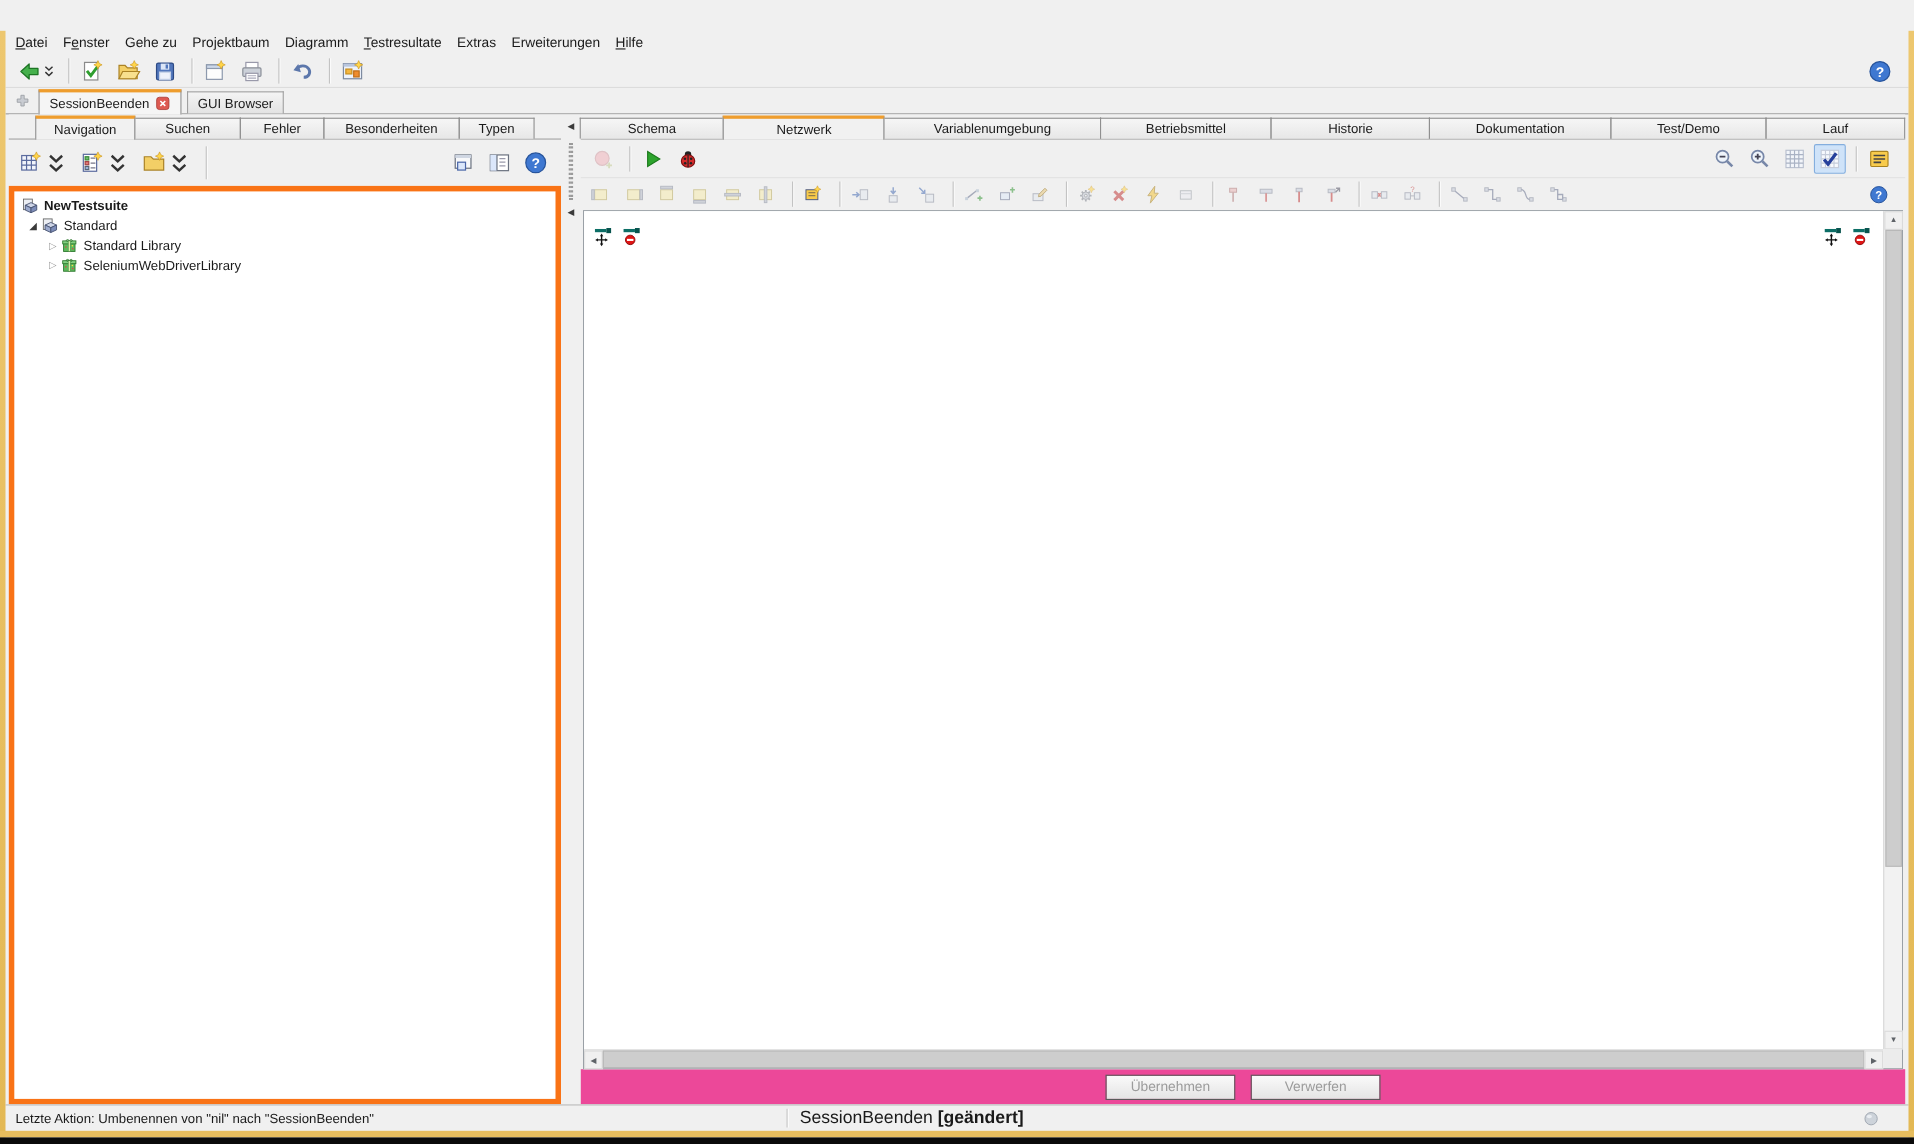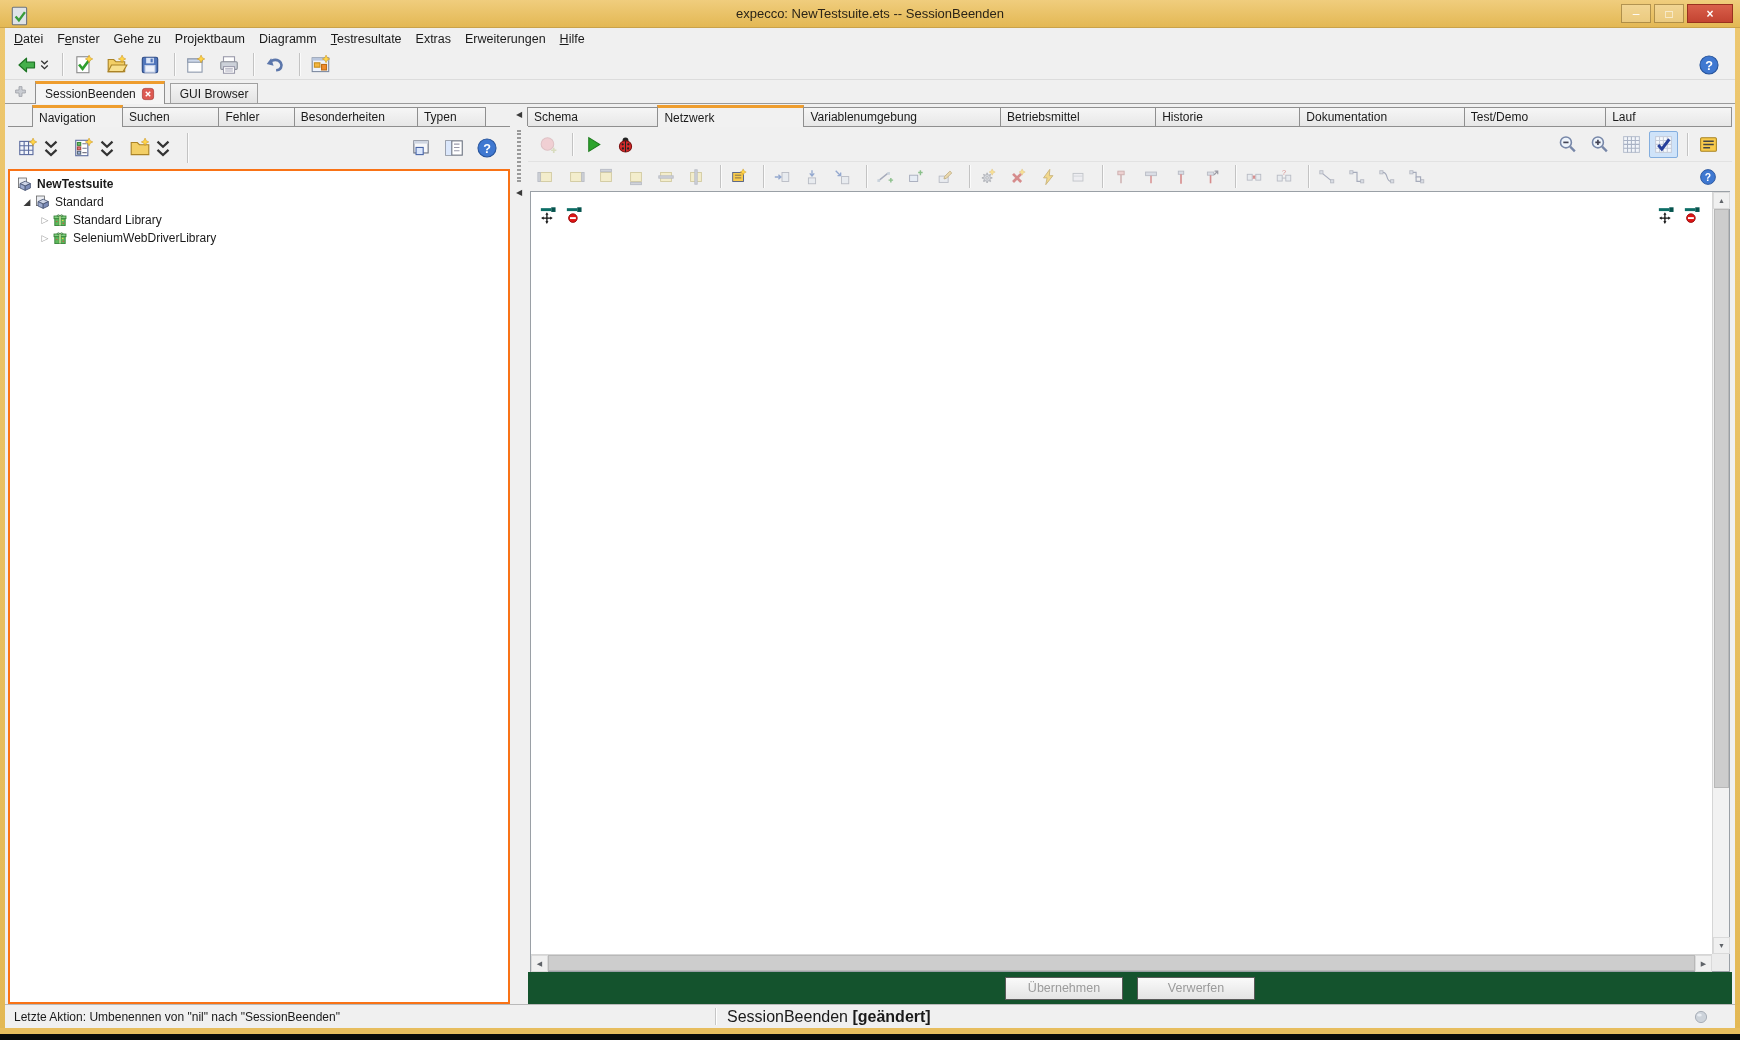--- a/index.html
+++ b/index.html
@@ -42,29 +42,29 @@
   .plusbtn{width:19px;height:19px;margin-bottom:2px;display:flex;align-items:center;justify-content:center;}
   .plusbtn .icn{width:15px;height:15px;}
   .dtab{display:flex;align-items:center;gap:5px;padding:0 9px;height:20px;margin-left:5px;
     border:1px solid #a0a0a0;border-bottom:none;background:linear-gradient(#f4f4f4,#e3e3e3);font-size:12px;}
   .dtab.active{height:23px;margin-bottom:-1px;background:#f5f5f5;border-top:3px solid #ee9d2e;
     border-color:#8f8f8f;border-top-color:#ee9d2e;position:relative;z-index:2;}
   .dtab .icn{width:14px;height:14px;}
   
   .ptabs{display:flex;align-items:flex-end;height:23px;border-bottom:1px solid #8f8f8f;background:#f0f0f0;}
   .ptab{height:19px;margin-top:4px;border:1px solid #8f8f8f;border-bottom:none;
-    background:linear-gradient(#f6f6f6,#e7e7e7);display:flex;align-items:center;justify-content:flex-start;
+    background:linear-gradient(#f6f6f6,#e7e7e7);display:flex;align-items:center;justify-content:center;
     font-size:12px;margin-left:-1px;padding:0 6px;white-space:nowrap;overflow:hidden;}
   .ptab.active{height:22px;margin-bottom:-1px;background:#f1f1f1;border-top:3px solid #ee9d2e;z-index:2;position:relative;}
   
   .left-panel{position:absolute;left:8px;top:104px;width:502px;height:900px;display:flex;flex-direction:column;}
   .ltoolbar{height:42px;background:#f0f0f0;display:flex;align-items:center;padding:0 5px;}
   .ltoolbar .icn{width:22px;height:22px;}
   .lsep{width:1px;height:30px;background:#c3c3c3;box-shadow:1px 0 0 #fbfbfb;margin:0 6px;}
-  .tree{flex:1;background:#fff;border:2px solid #f97316;overflow:hidden;padding-top:4px;}
+  .tree{flex:1;background:#fff;border:5px solid #f97316;overflow:hidden;padding-top:4px;}
   .trow{display:flex;align-items:center;height:18px;white-space:nowrap;}
   .trow .exp{width:14px;flex:none;font-size:9px;text-align:center;color:#9a9a9a;}
   .trow .exp.open{color:#3a3a3a;}
   .trow .icn{width:16px;height:16px;margin-right:5px;flex:none;}
   .trow .tlabel{font-size:12px;line-height:18px;}
   .trow.b .tlabel{font-weight:bold;}
   .trow.sel{background:#2a6ed9;}
   .trow.sel .tlabel{color:#fff;}
   
   .vsplitter{position:absolute;left:510px;top:104px;width:18px;height:900px;background:#f0f0f0;
@@ -86,21 +86,21 @@
   .pins .icn{width:19px;height:19px;}
   .vscroll{position:absolute;top:0;right:0;bottom:17px;width:17px;background:#f2f2f2;border-left:1px solid #d6d6d6;}
   .hscroll{position:absolute;left:0;right:17px;bottom:0;height:17px;background:#f2f2f2;border-top:1px solid #d6d6d6;display:flex;}
   .sc-arrow{width:17px;height:17px;flex:none;display:flex;align-items:center;justify-content:center;
     font-size:7px;color:#5f6368;background:#f0f0f0;border:1px solid #dadada;}
   .v-thumb{position:absolute;left:1px;top:17px;width:15px;height:76%;background:#cdcdcd;border:1px solid #b8b8b8;}
   .h-thumb{flex:1;margin:0;background:#cdcdcd;border:1px solid #b8b8b8;}
   .corner{position:absolute;right:0;bottom:0;width:17px;height:17px;background:#ececec;}
   .vscroll .sc-arrow{position:absolute;left:0;width:17px;}
   .vscroll .up{top:0;}  .vscroll .down{bottom:0;}
-  .btnrow{height:32px;display:flex;align-items:center;justify-content:center;gap:14px;background:#14532d;}
+  .btnrow{height:32px;display:flex;align-items:center;justify-content:center;gap:14px;background:#ec4899;}
   .pbtn{min-width:118px;height:23px;font-size:12.5px;color:#9b9b9b;background:linear-gradient(#fafafa,#e4e4e4);
     border:1px solid #5a5a5a;font-family:inherit;}
   
   .statusbar{position:absolute;left:5px;top:1004px;width:1730px;height:24px;background:#f0f0f0;
     border-top:1px solid #b9b9b9;display:flex;align-items:center;}
   .sleft{position:absolute;left:9px;font-size:12px;}
   .sdiv{position:absolute;left:710px;top:3px;bottom:3px;width:1px;background:#c6c6c6;box-shadow:1px 0 0 #fff;}
   .sdoc{position:absolute;left:722px;font-size:16px;}
   .sicon{position:absolute;right:26px;top:4px;width:16px;height:16px;}
   
@@ -108,34 +108,20 @@
   .gold.l{left:0;top:28px;width:5px;height:1006px;}
   .gold.r{right:0;top:28px;width:5px;height:1006px;}
   .gold.b{left:0;top:1028px;width:1740px;height:6px;background:#e7bd5e;}
   .blackstrip{position:absolute;left:0;top:1034px;width:1740px;height:6px;background:#0a0a0a;}
 </style>
 </head>
 <body>
 
 <div id="window">
 
-  <div class="titlebar">
-    <span class="app-icon icn" id="appicon">
-        <svg viewBox="0 0 20 20">
-          <rect x="3" y="2" width="13" height="16" rx="1" fill="#dfe3e8" stroke="#6d7480"></rect>
-          <path d="M6 10.5l3 3.5 5.5-7.5" fill="none" stroke="#3a9a3a" stroke-width="2.2"></path>
-        </svg>
-      </span>
-    <span class="title">expecco: NewTestsuite.ets -- SessionBeenden</span>
-    <span class="winbtns">
-      <span class="wbtn">–</span>
-      <span class="wbtn">□</span>
-      <span class="wbtn close">×</span>
-    </span>
-  </div>
 
   <div class="menubar" id="menubar">
       <div class="menu-item"><span></span><u>D</u><span>atei</span></div>
       <div class="menu-item"><span>F</span><u>e</u><span>nster</span></div>
       <div class="menu-item"><span></span><u></u><span>Gehe zu</span></div>
       <div class="menu-item"><span></span><u></u><span>Projektbaum</span></div>
       <div class="menu-item"><span></span><u></u><span>Diagramm</span></div>
       <div class="menu-item"><span></span><u>T</u><span>estresultate</span></div>
       <div class="menu-item"><span></span><u></u><span>Extras</span></div>
       <div class="menu-item"><span></span><u></u><span>Erweiterungen</span></div>

